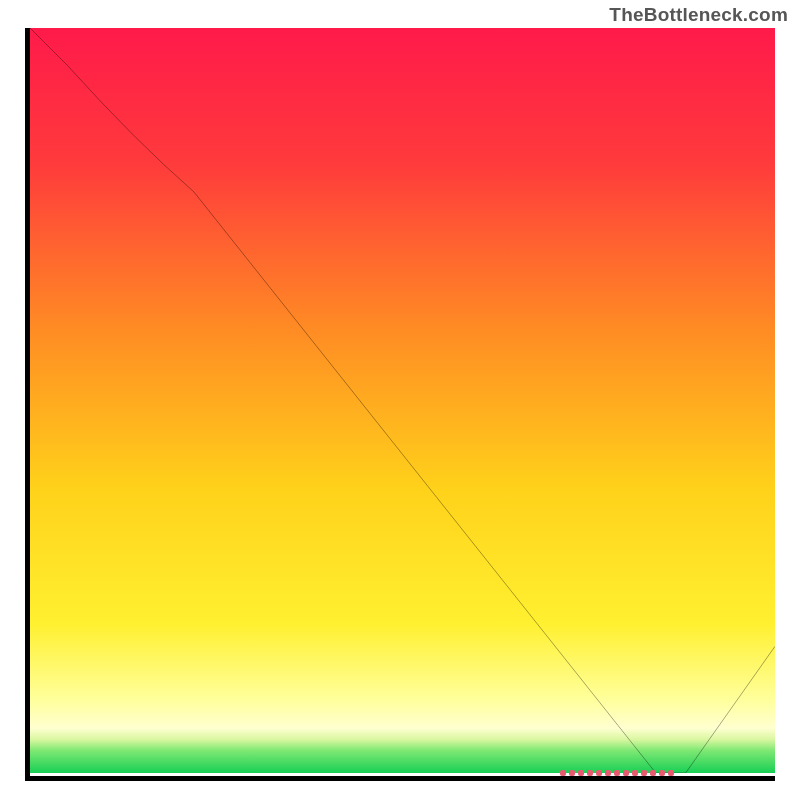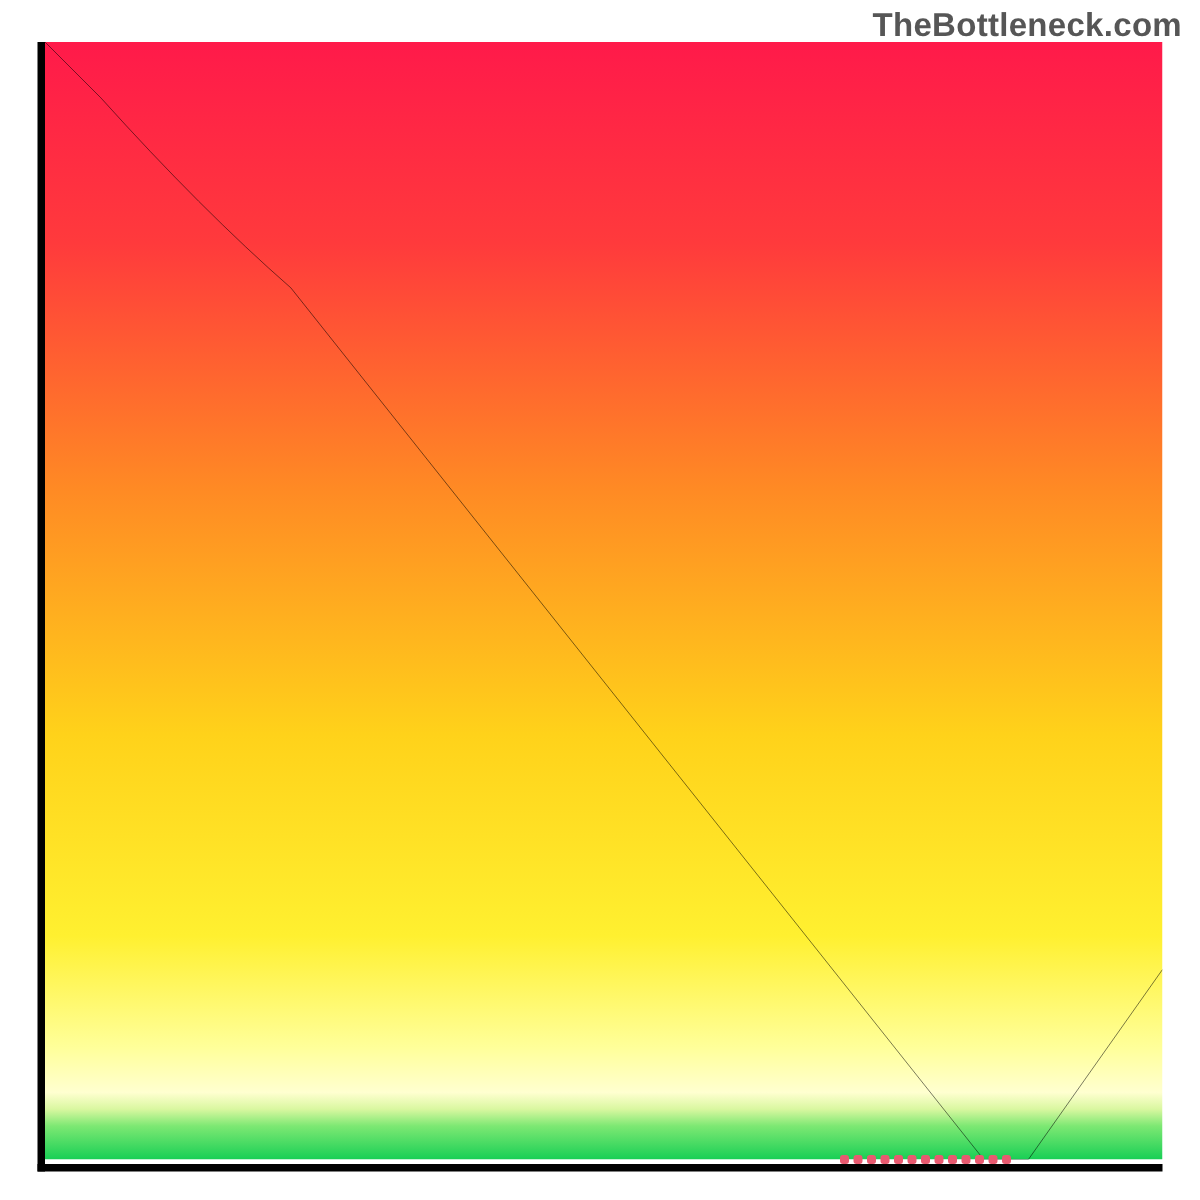--- a/index.html
+++ b/index.html
@@ -13,21 +13,21 @@
   .wrap {
     position: relative;
     width: 800px;
     height: 800px;
   }
   .watermark {
     position: absolute;
     top: 4px;
     right: 12px;
     font-family: Arial, Helvetica, sans-serif;
-    font-size: 22px;
+    font-size: 19px;
     font-weight: bold;
     color: #565656;
     letter-spacing: 0.2px;
   }
   .plot {
     position: absolute;
     left: 25px;
     top: 28px;
     width: 750px;
     height: 753px;

